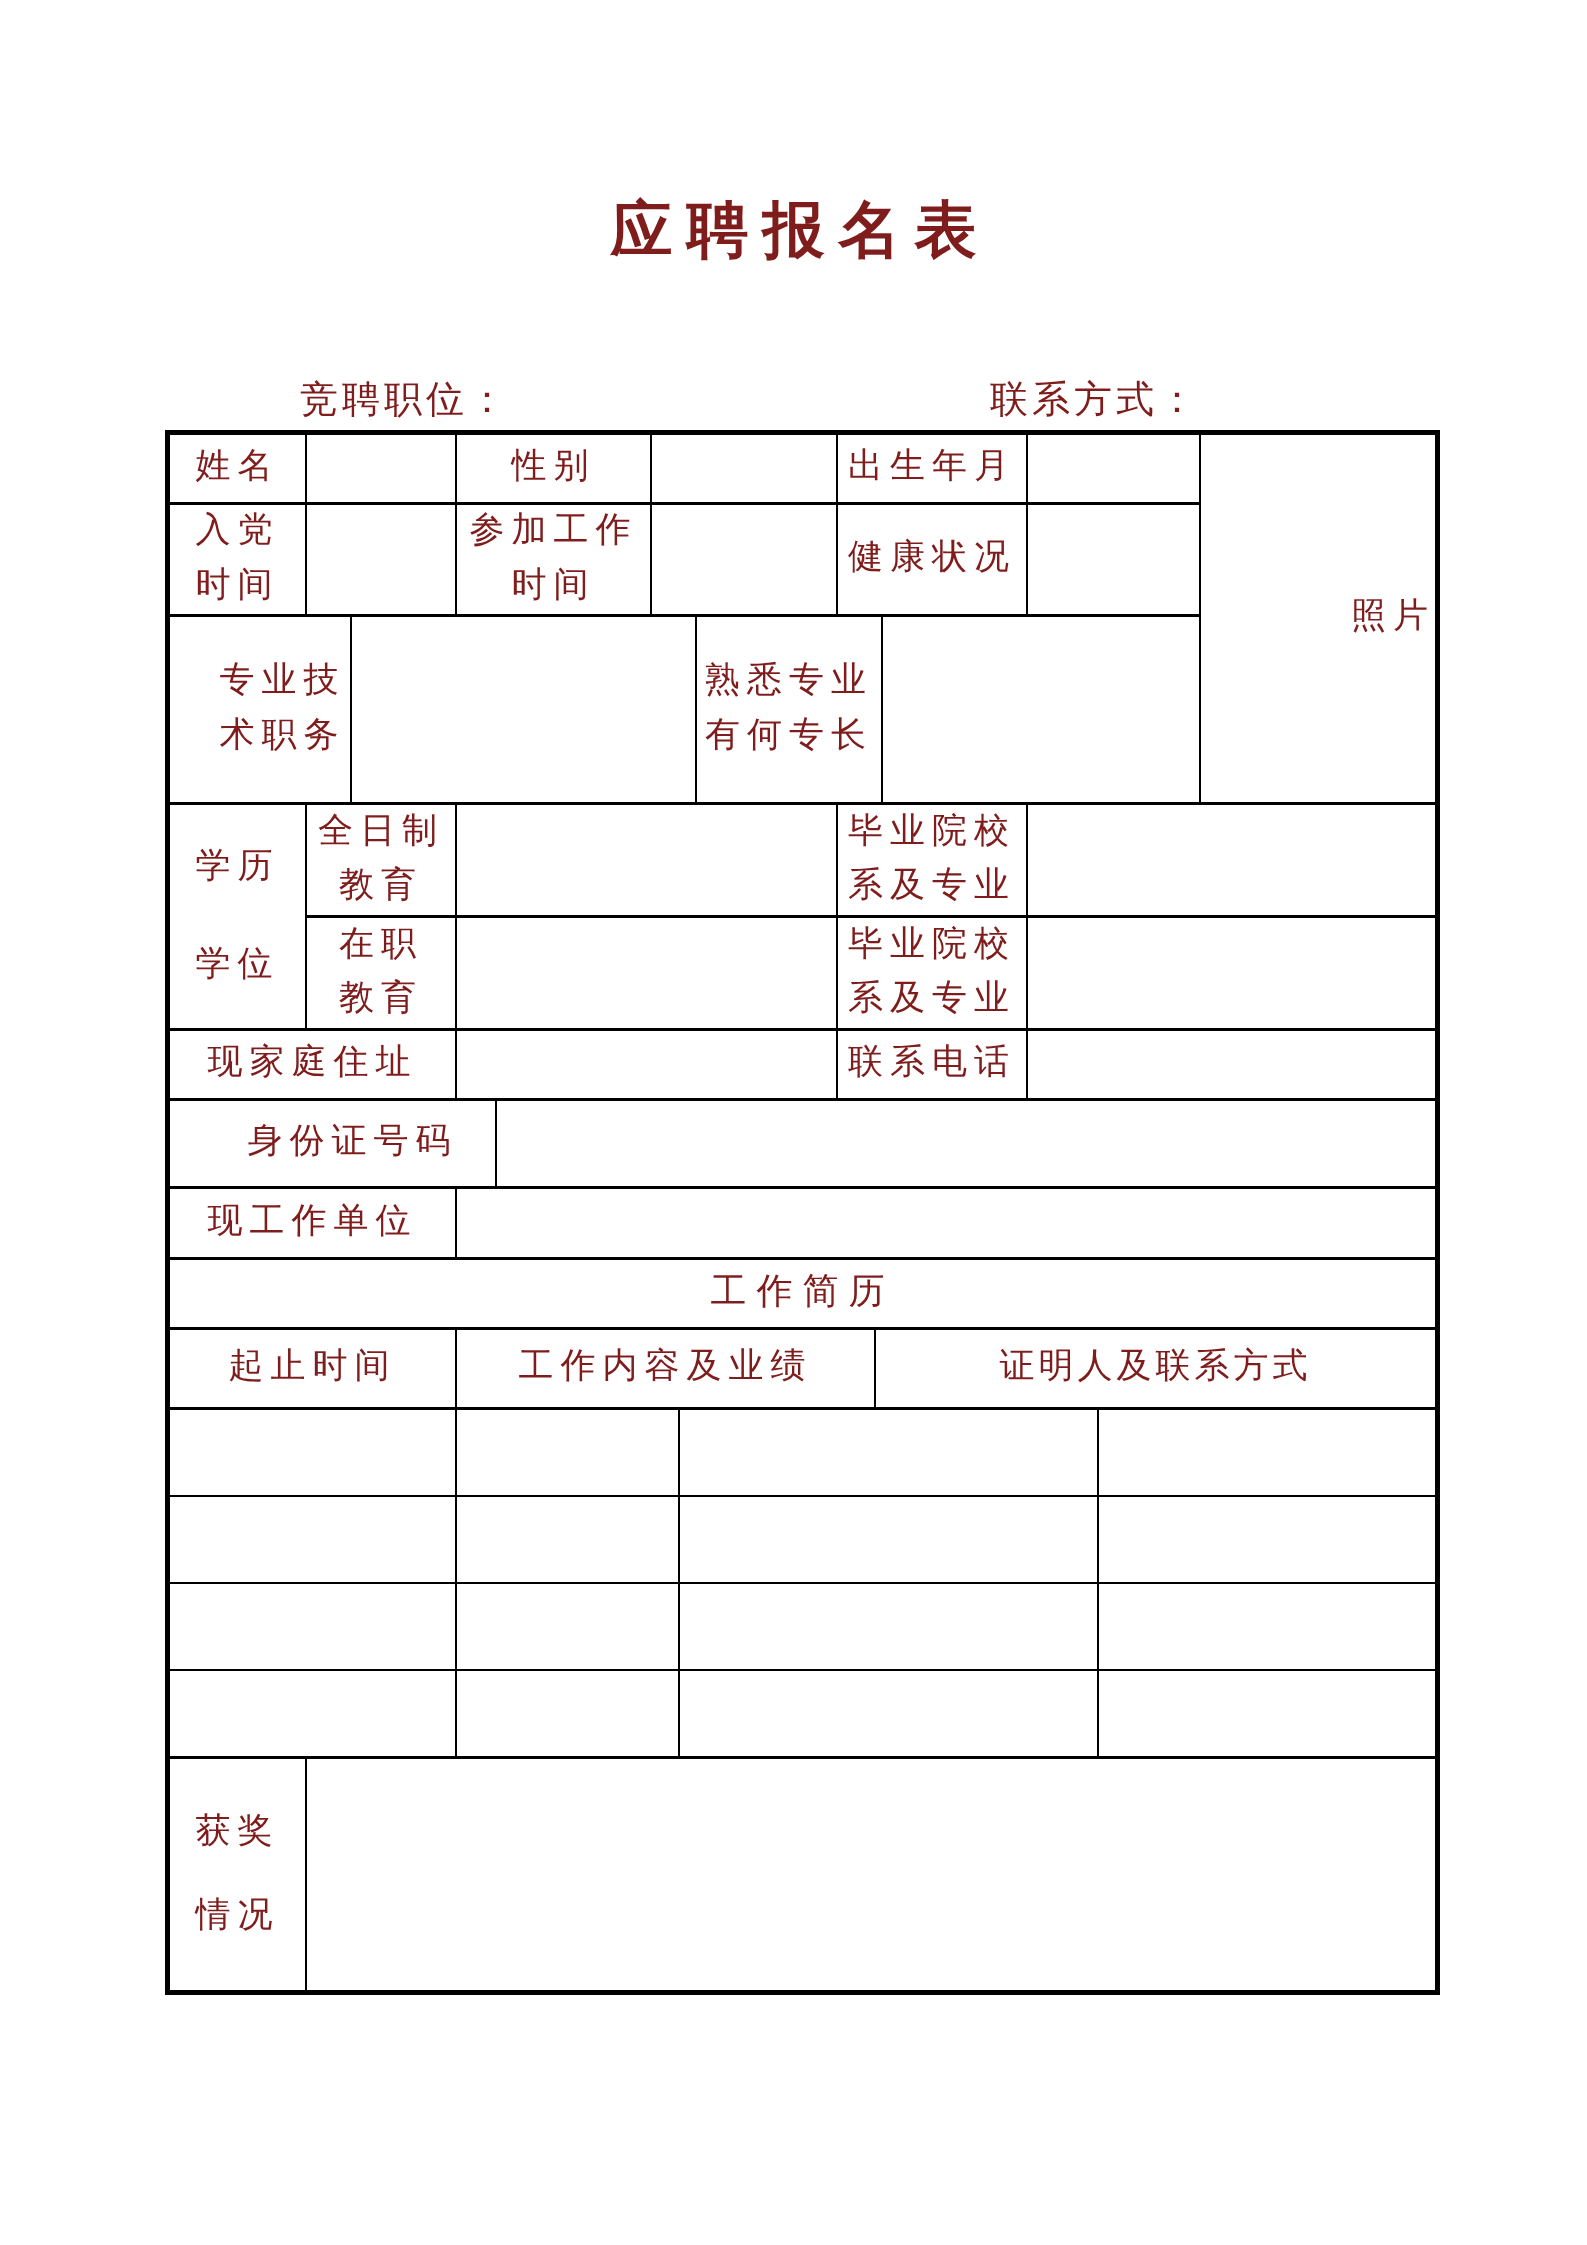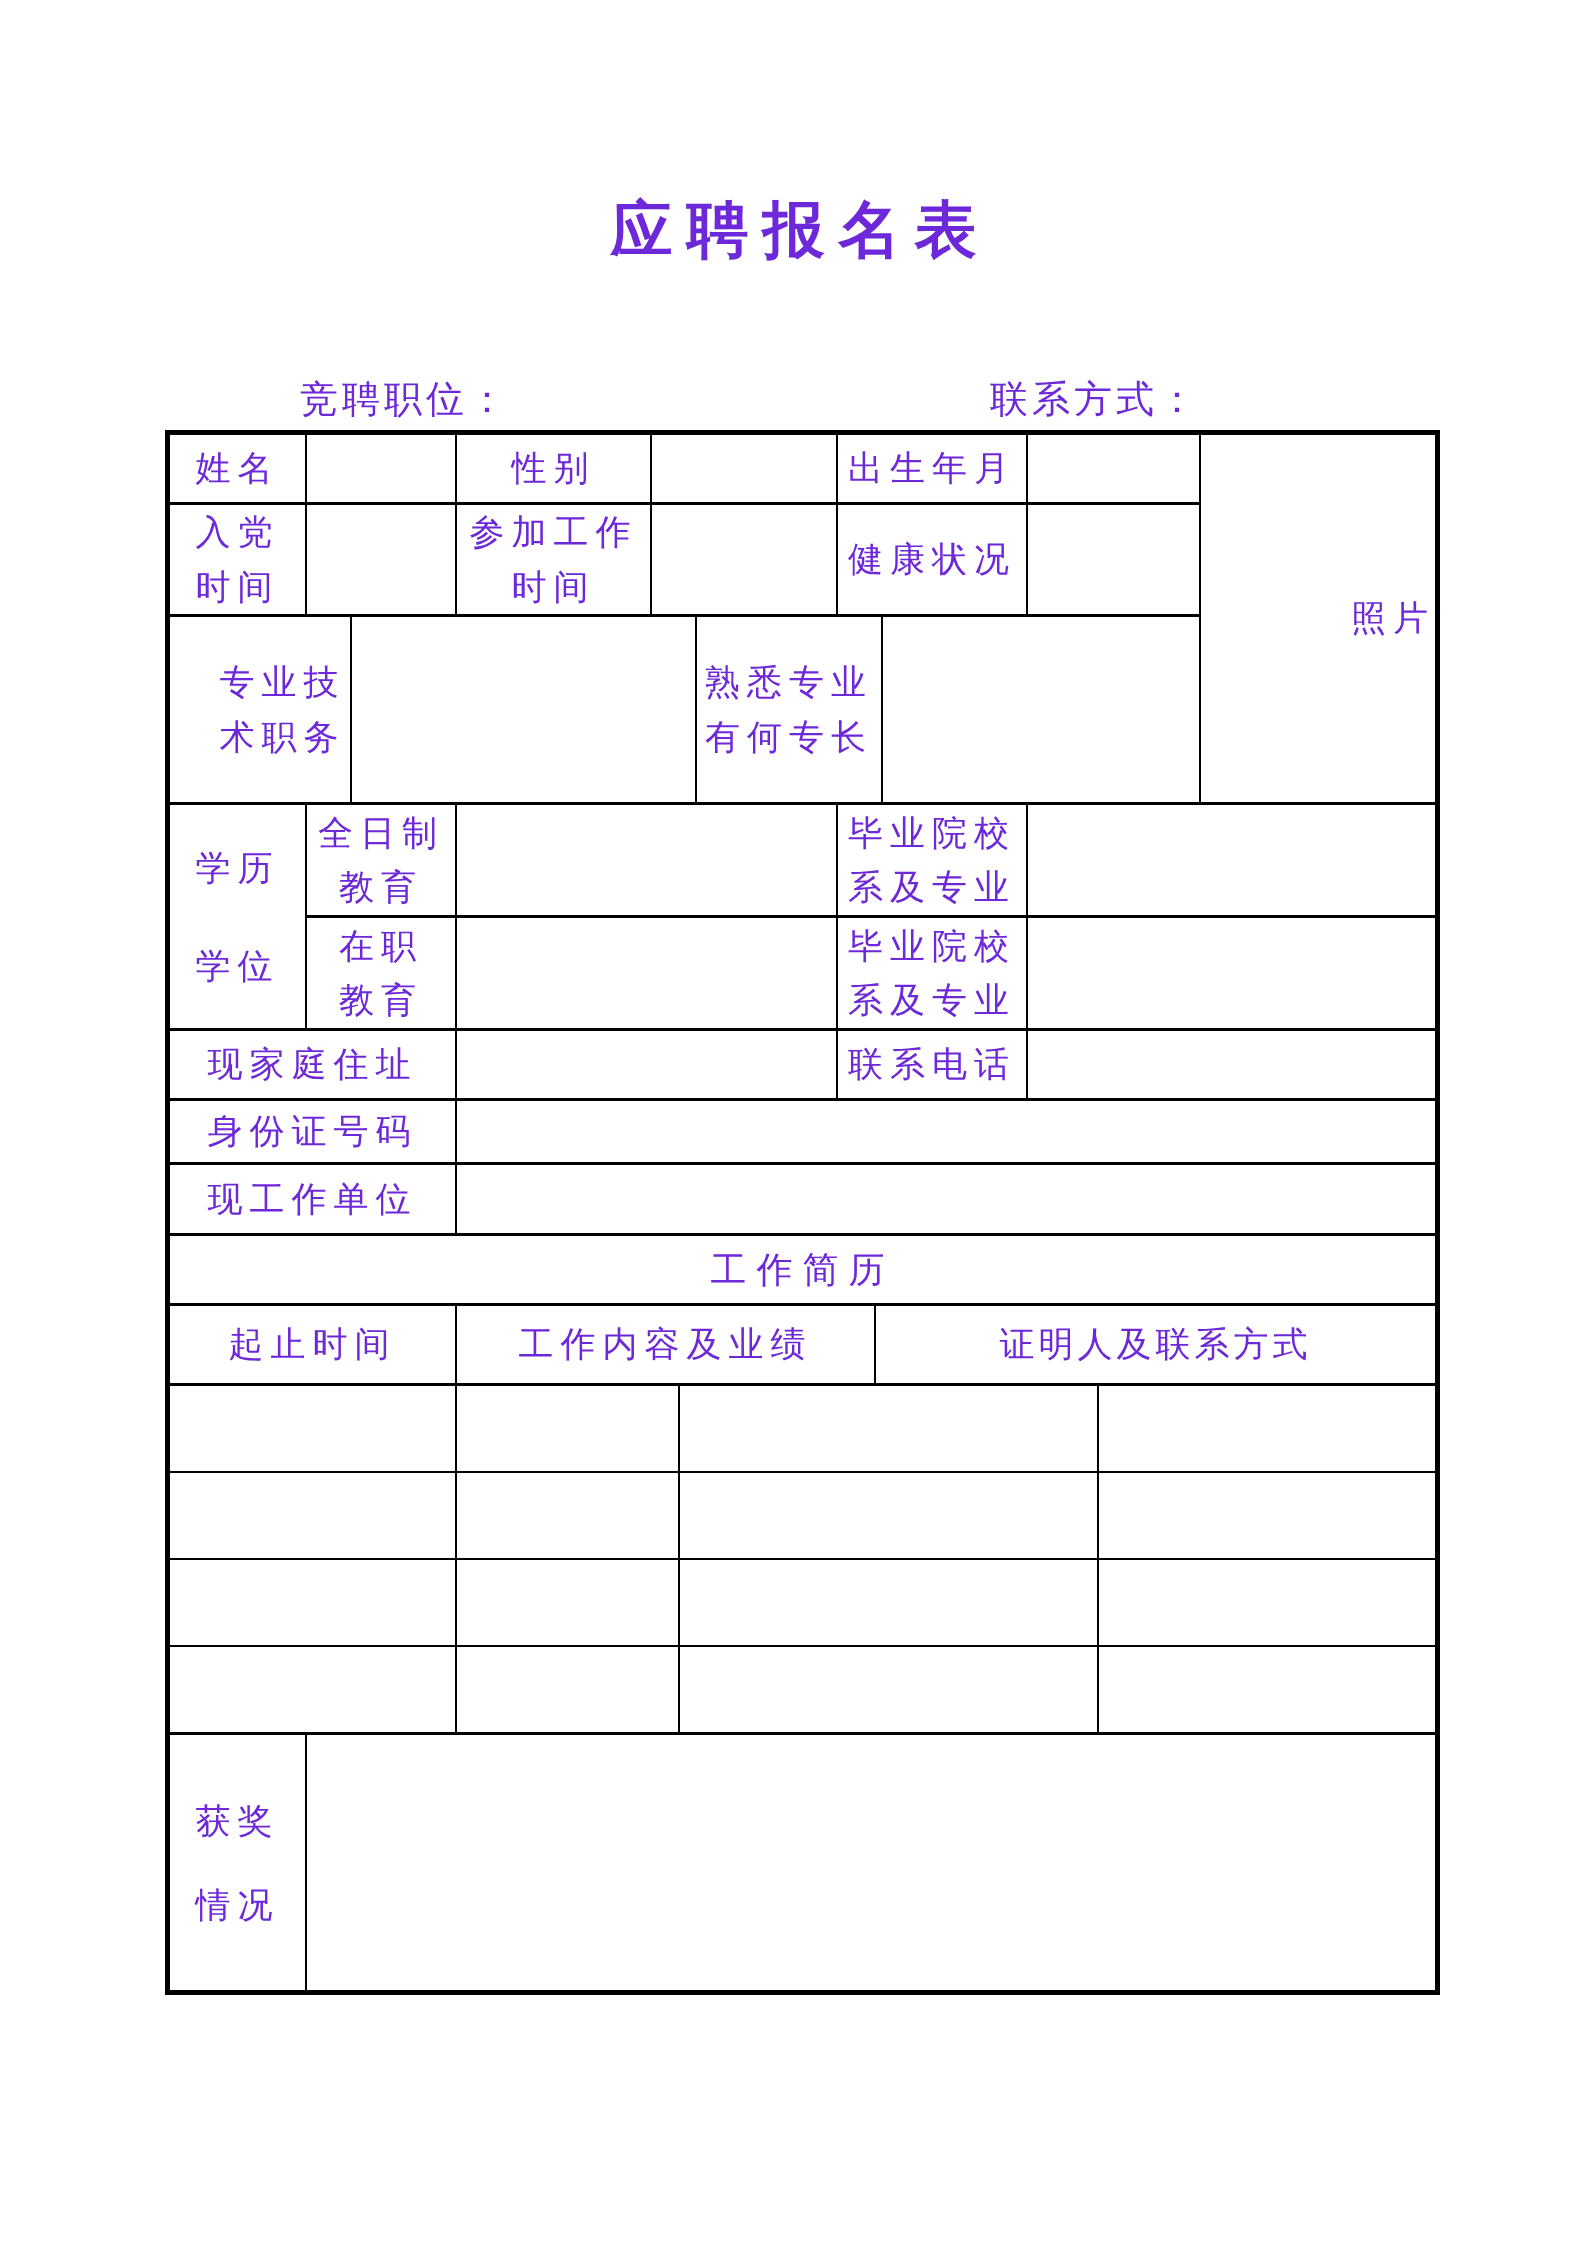--- a/index.html
+++ b/index.html
@@ -1,22 +1,22 @@
 <!DOCTYPE html>
 <html><head>
 <meta charset="utf-8">
 <style>
   * { margin:0; padding:0; box-sizing:border-box; }
   html,body { background:#ffffff; }
   .page {
     position:relative;
     width:1587px; height:2245px;
     background:#ffffff;
-    color:#6d28d9;
-    font-family:Liberation Sans, sans-serif;
+    color:#7f1d1d;
+    font-family:Liberation Mono, monospace;
     overflow:hidden;
   }
   .form-title {
     position:absolute;
     top:188px; left:0; right:0;
     text-align:center;
     font-size:62px;
     font-weight:700;
     letter-spacing:14px;
     text-indent:14px;
@@ -85,21 +85,21 @@
   }
 
   
   .secB { display:flex; height:226px; border-bottom:3px solid #000; flex-shrink:0; }
   .secB-side { width:137px; border-right:2px solid #000; display:flex; align-items:center; justify-content:center; }
   .secB-right { flex:1 1 auto; display:flex; flex-direction:column; }
   .r5 { height:113px; }
   .r6 { flex:1 1 auto; }
 
   .r7 { height:70px; }
-  .r8 { height:64px; }
+  .r8 { height:88px;padding-left:40px; }
   .r9 { height:71px; }
   .r10 { height:70px; align-items:center; justify-content:center; }
   .r11 { height:80px; }
   .rblank { height:87px; }
   .rblank-last { height:88px; }
 
   
   .r16 { flex:1 1 auto; }
   .r16-side { width:137px; border-right:2px solid #000; display:flex; align-items:center; justify-content:center; }
   .r16-body { flex:1 1 auto; }

